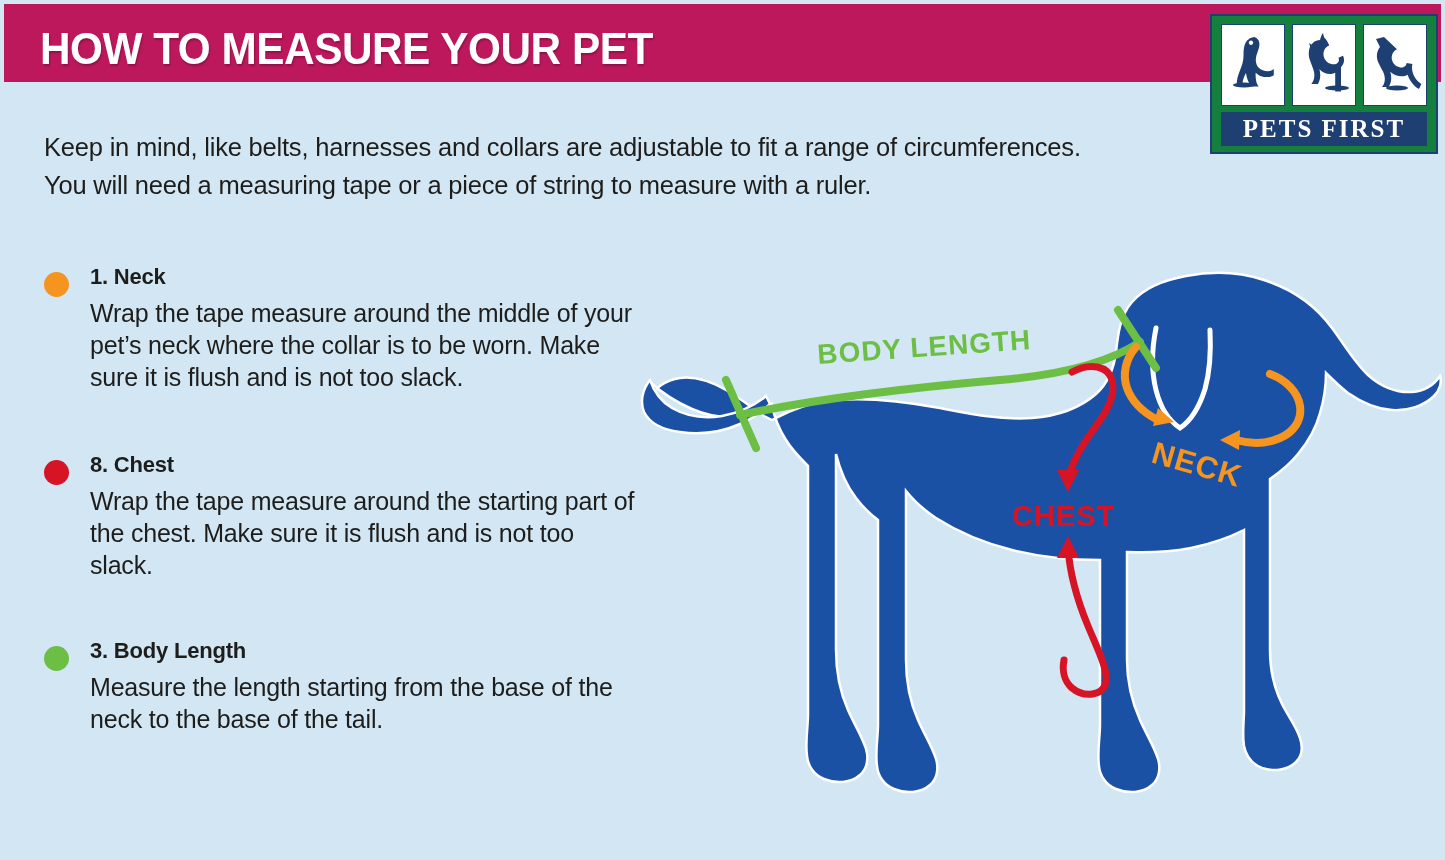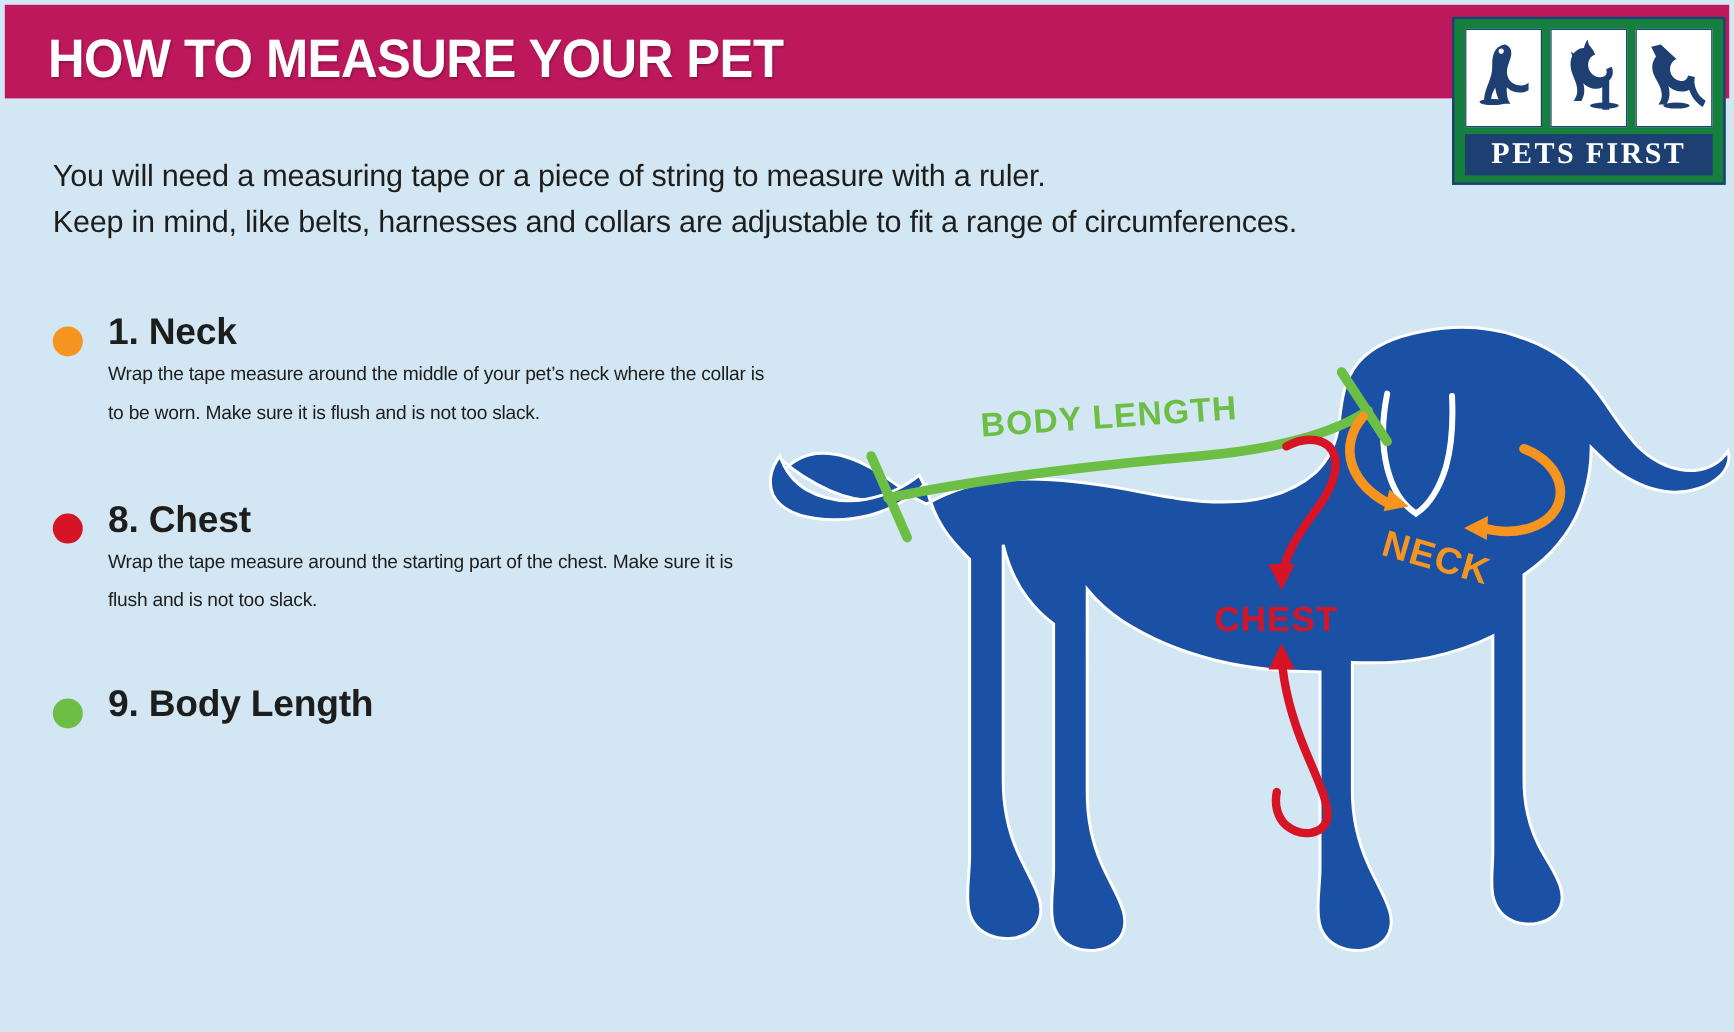--- a/index.html
+++ b/index.html
@@ -114,29 +114,29 @@
   .step { position: relative; padding-left: 50px; }
   .step-bullet {
     position: absolute;
     left: 4px;
     top: 10px;
     width: 25px;
     height: 25px;
     border-radius: 50%;
   }
   .step-title {
-    font-size: 31px;
+    font-size: 22px;
     font-weight: bold;
     color: #1d1d1b;
     line-height: 30px;
     margin-bottom: 5px;
     letter-spacing: -0.2px;
   }
   .step-body {
-    font-size: 16px;
+    font-size: 25px;
     line-height: 32px;
     color: #1d1d1b;
     letter-spacing: -0.2px;
   }
   #step-1 { margin-bottom: 57px; }
   #step-2 { margin-bottom: 55px; }
 
   
   #diagram {
     position: absolute;
@@ -186,41 +186,42 @@
         </svg>
       </div>
 
     </div>
     <div id="logo-banner">
       <span id="logo-wordmark">PETS FIRST</span>
     </div>
   </div>
 
   <div id="intro">
+    <div>Keep in mind, like belts, harnesses and collars are adjustable to fit a range of circumferences.</div>
     <div>You will need a measuring tape or a piece of string to measure with a ruler.</div>
-    <div>Keep in mind, like belts, harnesses and collars are adjustable to fit a range of circumferences.</div>
   </div>
 
   <div id="steps">
 
     <div class="step" id="step-1">
       <span class="step-bullet" style="background:#f5941f"></span>
       <div class="step-title">1. Neck</div>
       <div class="step-body">Wrap the tape measure around the middle of your pet’s neck where the collar is to be worn. Make sure it is flush and is not too slack.</div>
     </div>
 
     <div class="step" id="step-2">
       <span class="step-bullet" style="background:#d61426"></span>
       <div class="step-title">8. Chest</div>
       <div class="step-body">Wrap the tape measure around the starting part of the chest. Make sure it is flush and is not too slack.</div>
     </div>
 
     <div class="step" id="step-3">
       <span class="step-bullet" style="background:#6cbe45"></span>
-      <div class="step-title">9. Body Length</div>
+      <div class="step-title">3. Body Length</div>
+      <div class="step-body">Measure the length starting from the base of the neck to the base of the tail.</div>
     </div>
 
   </div>
 
   <div id="diagram">
     <svg width="805" height="630" viewBox="0 0 805 630" xmlns="http://www.w3.org/2000/svg">
 
       <g>
         <path fill="#1b51a5" stroke="#ffffff" stroke-width="2.5" d="M8,170
              C 14,158 26,150 40,148

